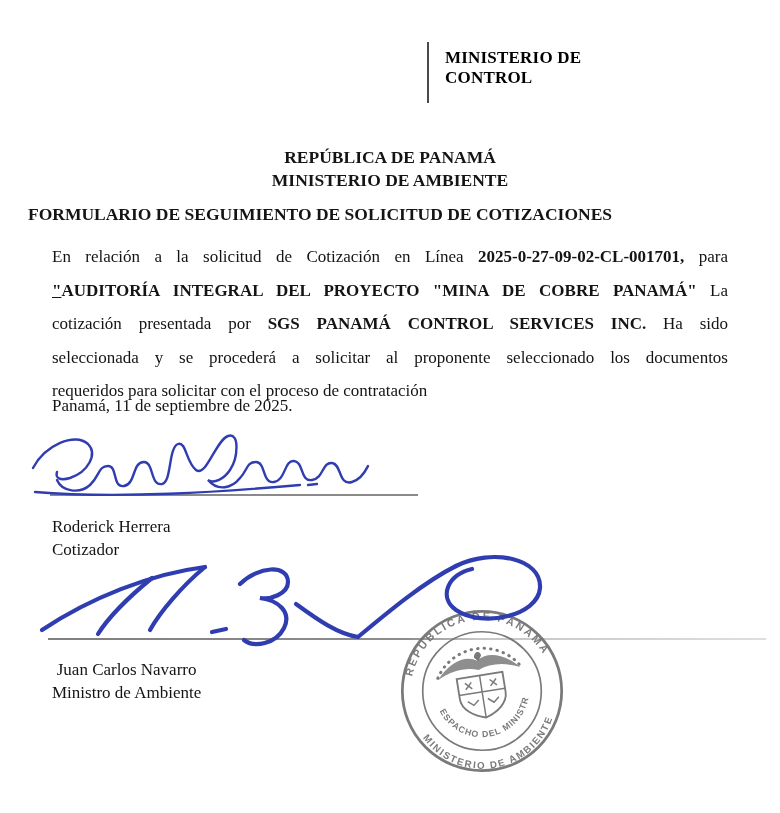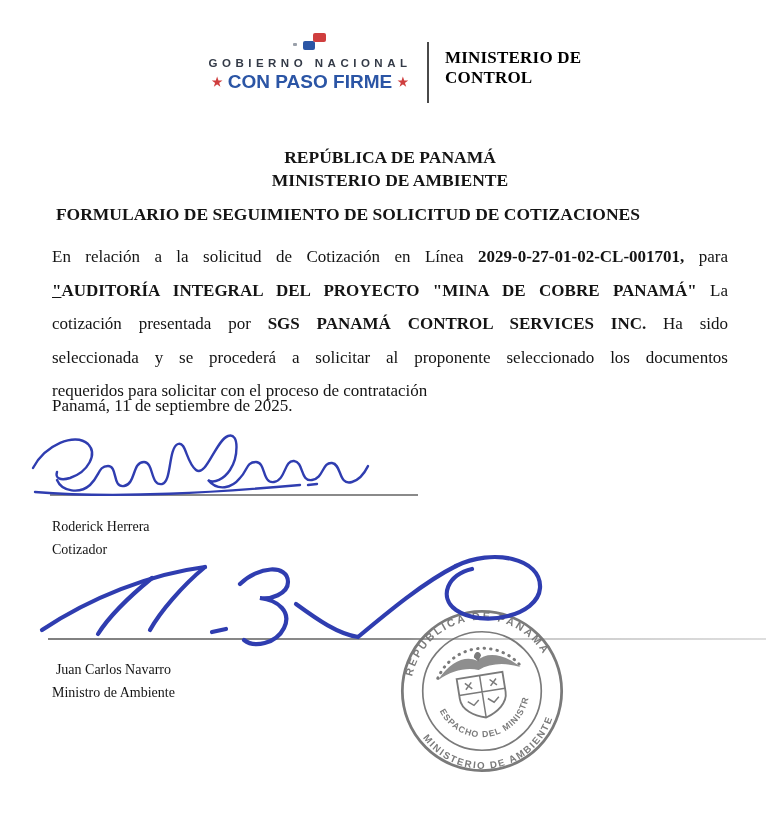--- a/index.html
+++ b/index.html
@@ -21,69 +21,62 @@
   .gob{font-size:11.5px;font-weight:700;letter-spacing:4.5px;color:var(--logo-dark);white-space:nowrap;}
   .cpf{font-size:19px;font-weight:800;color:var(--logo-blue);margin-top:2px;white-space:nowrap;}
   .cpf .star{color:var(--logo-red);font-size:12px;vertical-align:2px;}
   .header-divider{position:absolute;left:427px;top:42px;width:2px;height:61px;background:#4a4a4a;}
   .ministry{position:absolute;left:445px;top:48px;font-family:Liberation Serif, serif;
             font-weight:700;font-size:17px;line-height:19.5px;color:#000000;letter-spacing:.2px;}
 
   
   .doc-title{position:absolute;left:0;top:146px;width:780px;text-align:center;
              font-weight:700;font-size:17.5px;line-height:23px;}
-  .form-heading{position:absolute;left:0;top:204px;width:640px;text-align:right;
+  .form-heading{position:absolute;left:0;top:204px;width:640px;text-align:center;
                 font-weight:700;font-size:17.5px;}
 
   
   .body-par{position:absolute;left:52px;top:240px;width:676px;font-size:17px;}
   .body-line{height:33.5px;line-height:33.5px;white-space:nowrap;}
   .body-line.just{white-space:normal;text-align:justify;text-align-last:justify;}
   .date-line{position:absolute;left:52px;top:396px;font-size:17px;}
 
   
   svg.sig{position:absolute;color:var(--ink-blue);z-index:3;}
   #sig1-svg{left:0;top:425px;}
   #sig2-svg{left:0;top:548px;}
   .sig-line1{position:absolute;left:50px;top:494px;width:368px;height:2px;background:var(--line-gray);z-index:1;}
   .sig-line2{position:absolute;left:48px;top:638px;width:718px;height:2px;z-index:1;
              background:linear-gradient(to right,#808080 0%,#8d8d8d 50%,#c6c6c6 60%,#dedede 100%);}
-  .sig-name{position:absolute;font-size:14px;line-height:22.5px;z-index:4;}
+  .sig-name{position:absolute;font-size:17px;line-height:22.5px;z-index:4;}
   #sig1-name{left:52px;top:516px;}
   #sig2-name{left:52px;top:659px;text-align:center;}
 
   
   .seal-svg{position:absolute;left:394px;top:603px;color:var(--seal-gray);opacity:.92;z-index:2;}
 </style>
 </head>
 <body>
 
 <div class="page">
 
-  <div class="header-logo">
-    <span class="flag">
-      <span class="tick"></span><span class="sq-blue"></span><span class="sq-red"></span>
-    </span>
-    <div class="gob">GOBIERNO NACIONAL</div>
-    <div class="cpf"><span class="star">★</span> <span>CON PASO FIRME</span> <span class="star">★</span></div>
-  </div>
   <div class="header-divider"></div>
   <div class="ministry">
     <div>MINISTERIO DE</div>
     <div>CONTROL</div>
   </div>
 
   <div class="doc-title">
     <div>REPÚBLICA DE PANAMÁ</div>
     <div>MINISTERIO DE AMBIENTE</div>
   </div>
   <div class="form-heading">FORMULARIO DE SEGUIMIENTO DE SOLICITUD DE COTIZACIONES</div>
 
   <div class="body-par">
-      <div class="body-line just"><span>En relación a la solicitud de Cotización en Línea </span><span style="font-weight: 700;">2029-0-27-01-02-CL-001701,</span><span> para</span></div>
+      <div class="body-line just"><span>En relación a la solicitud de Cotización en Línea </span><span style="font-weight: 700;">2025-0-27-09-02-CL-001701,</span><span> para</span></div>
       <div class="body-line just"><span style="font-weight: 700; text-decoration: underline;">"</span><span style="font-weight: 700;">AUDITORÍA INTEGRAL DEL PROYECTO "MINA DE COBRE PANAMÁ"</span><span> La</span></div>
       <div class="body-line just"><span>cotización presentada por </span><span style="font-weight: 700;">SGS PANAMÁ CONTROL SERVICES INC.</span><span> Ha sido</span></div>
       <div class="body-line just"><span>seleccionada y se procederá a solicitar al proponente seleccionado los documentos</span></div>
       <div class="body-line"><span>requeridos para solicitar con el proceso de contratación</span></div>
     </div>
 
   <div class="date-line">Panamá, 11 de septiembre de 2025.</div>
 
   <svg id="sig1-svg" class="sig" width="460" height="90" viewBox="0 425 460 90">
     <g fill="none" stroke="currentColor" stroke-width="2.4" stroke-linecap="round">

